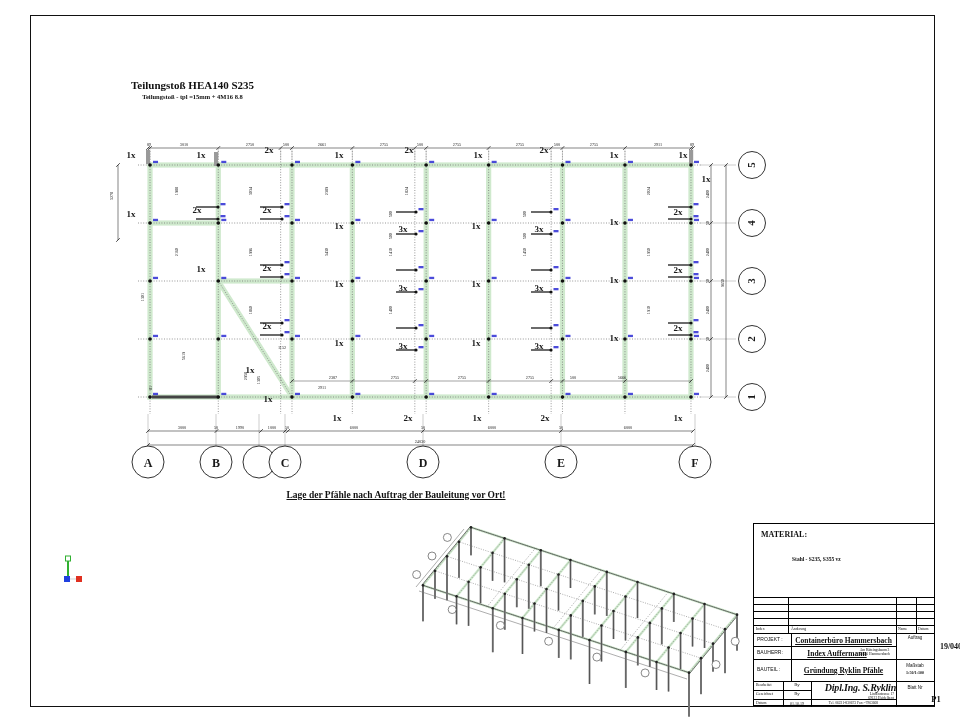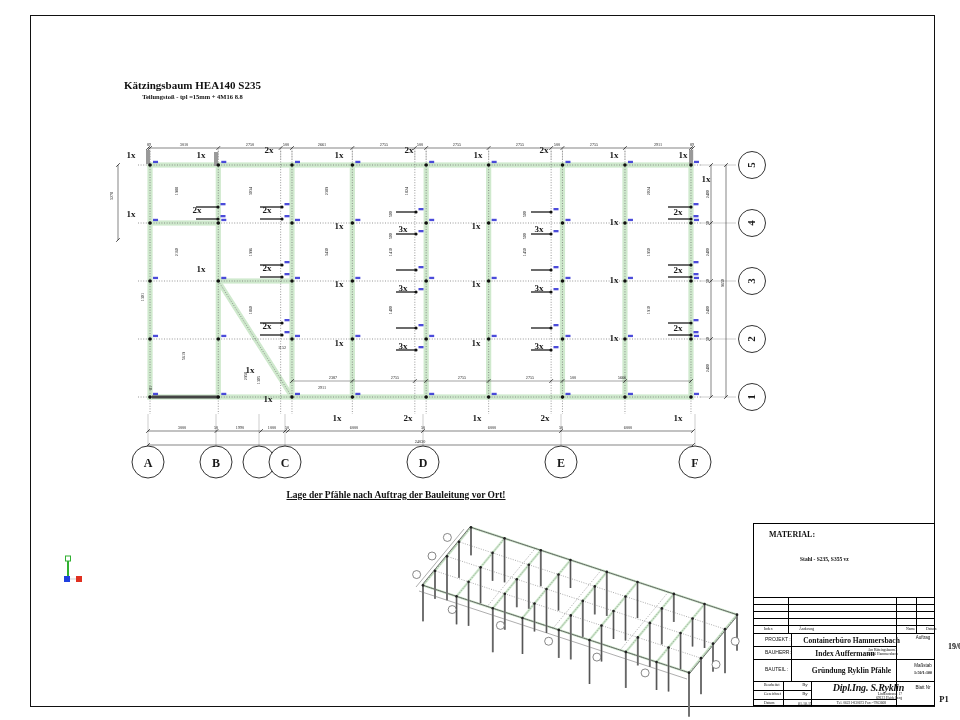--- a/index.html
+++ b/index.html
@@ -10,28 +10,28 @@
   .h-left{position:absolute;left:115px;top:79px;width:155px;text-align:center;color:#111;}
   .h-left .t{font-size:11px;font-weight:bold;}
   .h-left .s{font-size:6.5px;font-weight:bold;margin-top:2px;}
   .h-center{position:absolute;left:340px;top:80px;width:224px;text-align:center;color:#111;}
   .h-center .l{font-size:10.5px;font-weight:bold;line-height:14px;}
   .note{position:absolute;left:230px;top:490px;width:332px;text-align:center;font-size:9.5px;
     font-weight:bold;text-decoration:underline;color:#111;}
   
   .tb{position:absolute;left:753px;top:523px;width:182px;height:183px;border:1.3px solid #000;
     box-sizing:border-box;color:#111;background:#fff;}
-  .tb .abs{position:absolute;margin-left:8px;}
+  .tb .abs{position:absolute;}
   .hl{position:absolute;height:0;border-top:0.8px solid #000;}
   .vl{position:absolute;width:0;border-left:0.8px solid #000;}
   .mat-t{font-size:8px;font-weight:bold;}
   .mat-v{font-size:5.5px;font-weight:bold;}
   .rh{font-size:3.8px;}
   .lbl{font-size:5px;font-family:"Liberation Sans","DejaVu Sans",sans-serif;}
-  .val{font-size:7.5px;font-weight:bold;text-align:center;}
+  .val{font-size:7.5px;font-weight:bold;text-align:center;text-decoration:underline;}
   .tiny{font-size:3.6px;line-height:4px;}
   .eng{font-size:10px;font-weight:bold;font-style:italic;text-align:right;letter-spacing:-0.2px;}
   .ordv{font-size:8px;font-weight:bold;text-align:center;padding-left:36px;}
 </style>
 </head>
 <body>
 
 <div class="sheet"></div>
 
 <svg id="sheet-svg" viewBox="0 0 960 720">
@@ -635,21 +635,21 @@
       <circle cx="500.4" cy="625.4" r="4" fill="#fff" stroke="#555" stroke-width="0.7"></circle>
       <circle cx="548.64" cy="641.24" r="4" fill="#fff" stroke="#555" stroke-width="0.7"></circle>
       <circle cx="596.88" cy="657.08" r="4" fill="#fff" stroke="#555" stroke-width="0.7"></circle>
       <circle cx="645.12" cy="672.92" r="4" fill="#fff" stroke="#555" stroke-width="0.7"></circle>
       <circle cx="735.2" cy="641.3" r="4" fill="#fff" stroke="#555" stroke-width="0.7"></circle>
       <circle cx="716" cy="664.5" r="4" fill="#fff" stroke="#555" stroke-width="0.7"></circle>
     </g>
   </svg>
 
 <div class="h-left">
-  <div class="t">Kätzingsbaum HEA140 S235</div>
+  <div class="t">Teilungstoß HEA140 S235</div>
   <div class="s">Teilungstoß - tpl =15mm + 4M16 8.8</div>
 </div>
 
 <div class="h-center">
 </div>
 
 <div class="note">Lage der Pfähle nach Auftrag der Bauleitung vor Ort!</div>
 
 <div class="tb">
   <div class="abs mat-t" style="left:7px;top:6px">MATERIAL:</div>

